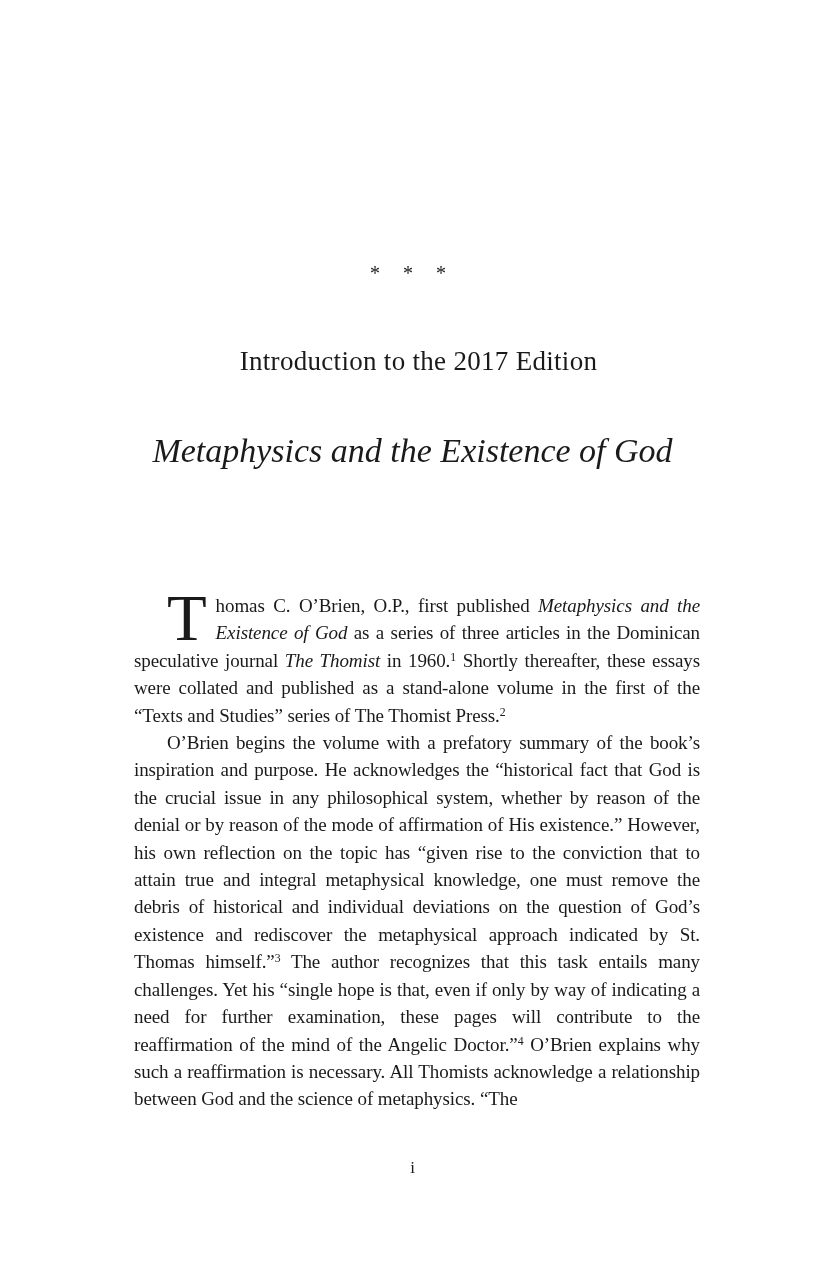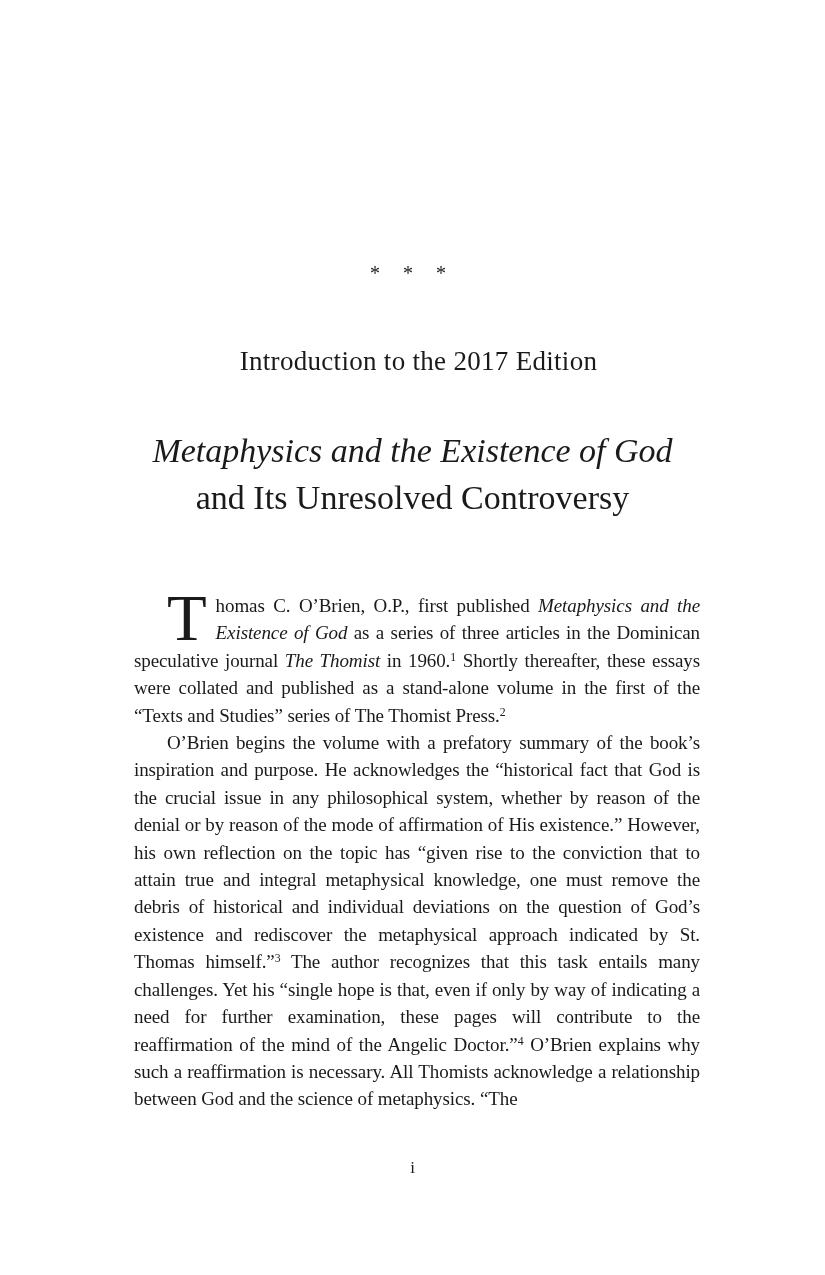--- a/index.html
+++ b/index.html
@@ -91,21 +91,20 @@
 <body>
 
 <div class="page">
 
   <div class="ornament">* * *</div>
 
   <h2 class="chapter-heading">Introduction to the 2017 Edition</h2>
 
   <h1 class="book-title">
     <span class="t-italic">Metaphysics and the Existence of God</span><br>
-    <span>and Its Unresolved Controversy</span>
   </h1>
 
   <div class="body-text">
 
     <p>
       <span class="dropcap">T</span><span>homas C. O’Brien, O.P., first published </span><em>Metaphysics and the Existence of God</em><span> as a series of three articles in the Dominican speculative journal </span><em>The Thomist</em><span> in 1960.</span><sup class="fnref">1</sup><span> Shortly thereafter, these essays were collated and published as a stand-alone volume in the first of the “Texts and Studies” series of The Thomist Press.</span><sup class="fnref">2</sup>
     </p>
 
     <p class="indent">
       <span>O’Brien begins the volume with a prefatory summary of the book’s inspiration and purpose. He acknowledges the “historical fact that God is the crucial issue in any philosophical system, whether by reason of the denial or by reason of the mode of affirmation of His existence.” However, his own reflection on the topic has “given rise to the conviction that to attain true and integral metaphysical knowledge, one must remove the debris of historical and individual deviations on the question of God’s existence and rediscover the metaphysical approach indicated by St. Thomas himself.”</span><sup class="fnref">3</sup><span> The author recognizes that this task entails many challenges. Yet his “single hope is that, even if only by way of indicating a need for further examination, these pages will contribute to the reaffirmation of the mind of the Angelic Doctor.”</span><sup class="fnref">4</sup><span> O’Brien explains why such a reaffirmation is necessary. All Thomists acknowledge a relationship between God and the science of metaphysics. “The</span>

